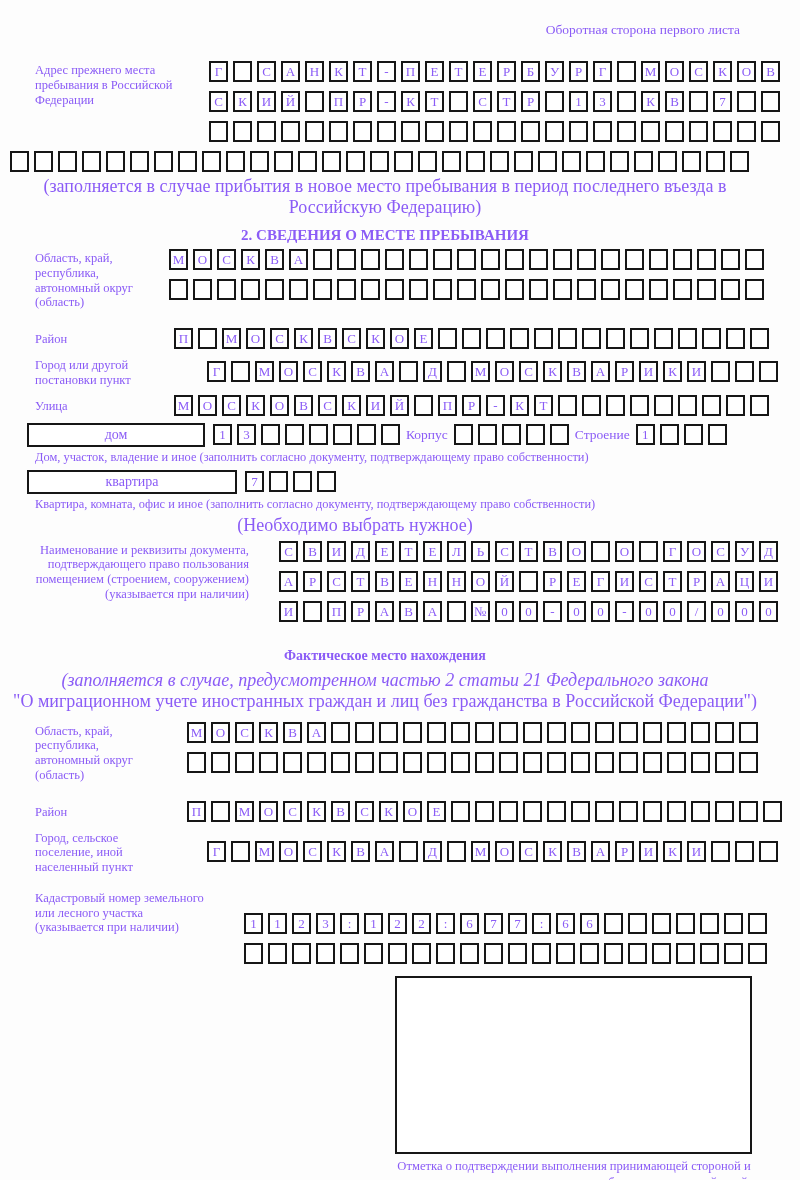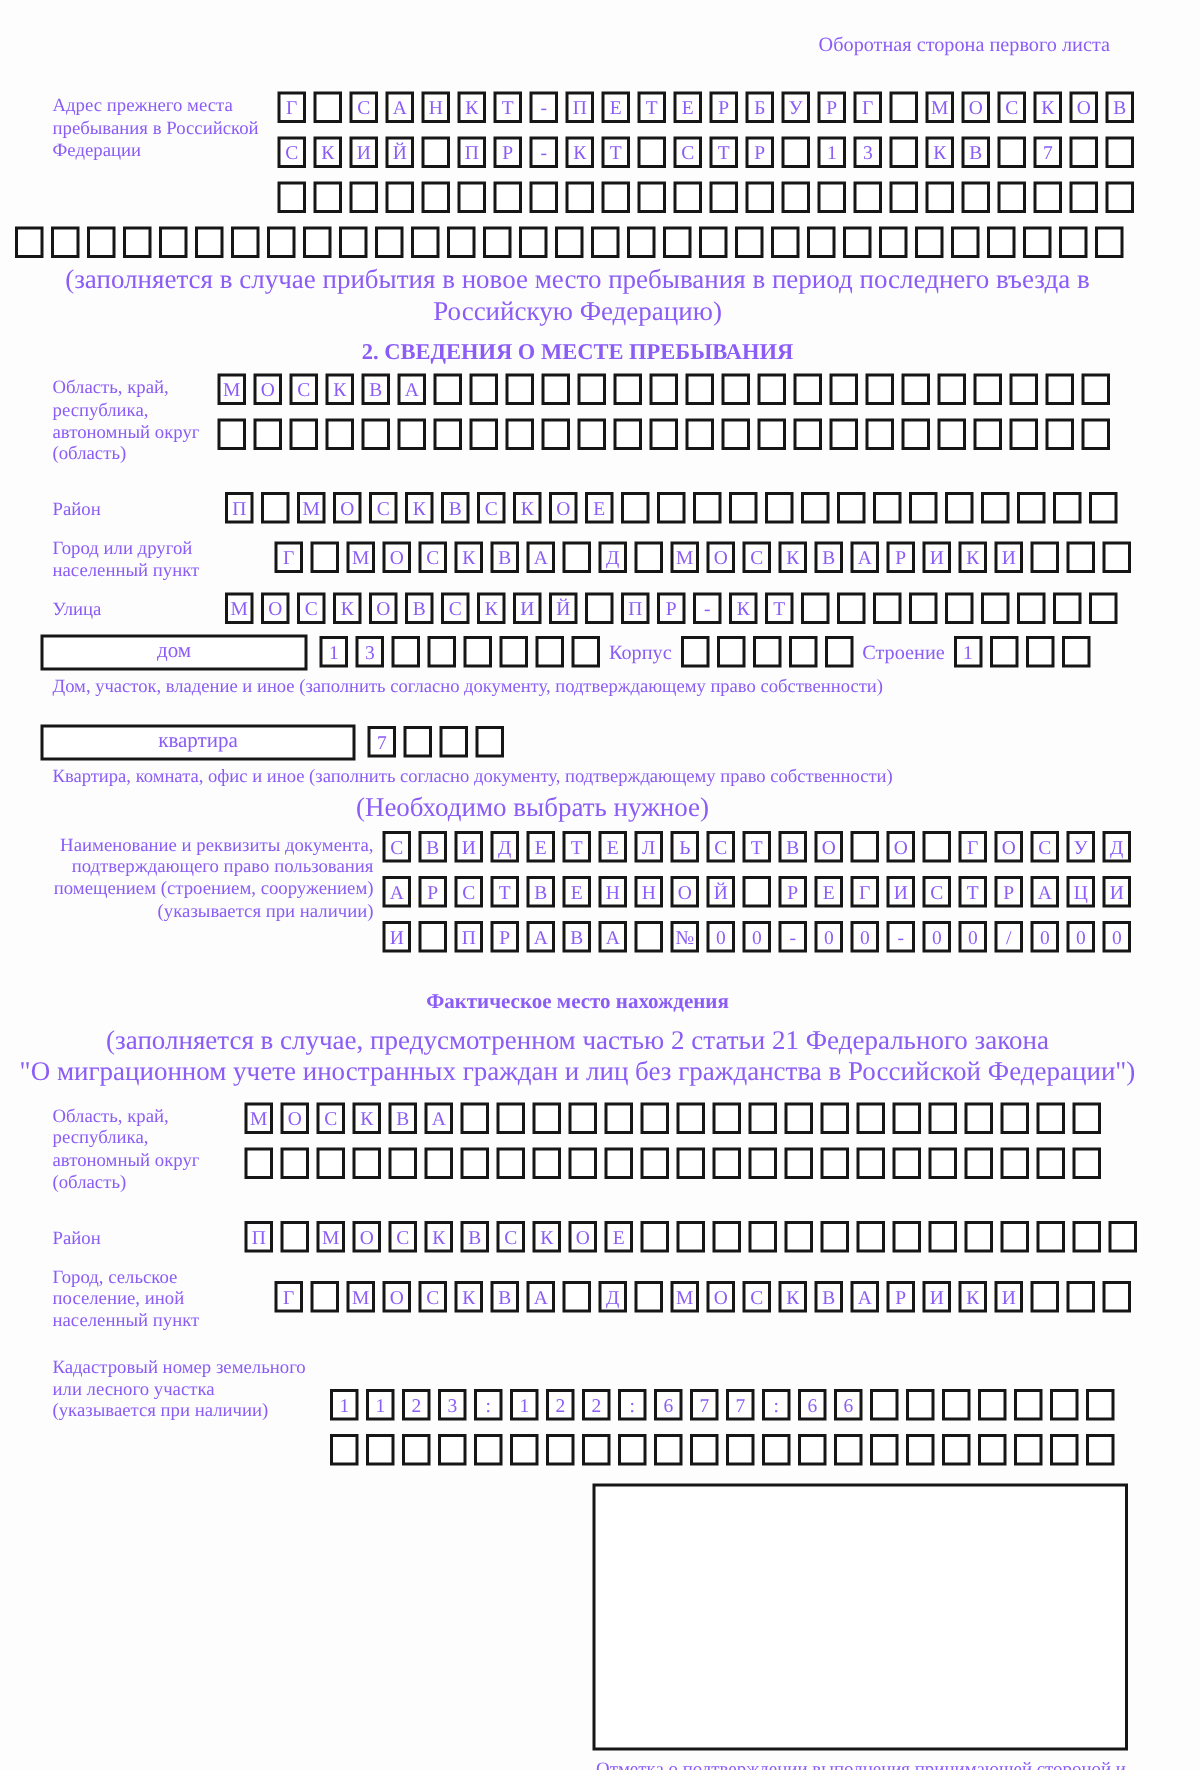--- a/index.html
+++ b/index.html
@@ -4,21 +4,21 @@
 <style>
   html,body{margin:0;padding:0;background:#e9e9e9;}
   .page{
     width:800px;height:1180px;box-sizing:border-box;
     background:#fdfdfd;color:#8b5cf6;
     font-family:"Liberation Serif","DejaVu Serif",serif;
     padding:22px 0 0 35px;position:relative;overflow:hidden;
     margin:0 auto;
   }
   .top-note{ text-align:right; padding-right:60px; font-size:13.5px; }
-  .frow{ display:flex; align-items:flex-start; }
+  .frow{ display:flex; align-items:flex-start;gap:24px; }
   .frow.vcenter{ align-items:center; }
   .flabel{ font-size:12.5px; line-height:1.18; padding-top:2px; box-sizing:border-box; padding-right:6px; }
   .w150{ flex:0 0 150px; }
   .w110{ flex:0 0 110px; }
   .w115{ flex:0 0 115px; }
   .w128{ flex:0 0 128px; }
   .w148{ flex:0 0 148px; }
   .w185{ flex:0 0 185px; }
   .w220{ flex:0 0 220px;text-align:right; }
   .gstack > .g{ margin-bottom:9px; }
@@ -271,21 +271,21 @@
         <div class="cell"></div>
         <div class="cell"></div>
         <div class="cell"></div>
         <div class="cell"></div>
         <div class="cell"></div>
         <div class="cell"></div>
       </div>
   </div>
 
   <div class="frow vcenter" style="margin-top:7px;">
-    <div class="flabel w148">Город или другой населенный пункт</div>
+    <div class="flabel w148">Город или другой постановки пункт</div>
     <div class="g">
         <div class="cell">Г</div>
         <div class="cell"></div>
         <div class="cell">М</div>
         <div class="cell">О</div>
         <div class="cell">С</div>
         <div class="cell">К</div>
         <div class="cell">В</div>
         <div class="cell">А</div>
         <div class="cell"></div>
@@ -361,21 +361,21 @@
     <div class="inline-label">Строение</div>
     <div class="g">
         <div class="cell">1</div>
         <div class="cell"></div>
         <div class="cell"></div>
         <div class="cell"></div>
       </div>
   </div>
   <div class="caption">Дом, участок, владение и иное (заполнить согласно документу, подтверждающему право собственности)</div>
 
-  <div class="house-row" style="margin-top:18px;">
+  <div class="house-row" style="margin-top:5px;">
     <div class="wbox" style="width:210px;margin-right:8px;">квартира</div>
     <div class="g">
         <div class="cell">7</div>
         <div class="cell"></div>
         <div class="cell"></div>
         <div class="cell"></div>
       </div>
   </div>
   <div class="caption">Квартира, комната, офис и иное (заполнить согласно документу, подтверждающему право собственности)</div>
 
@@ -450,21 +450,21 @@
           <div class="cell">0</div>
           <div class="cell">/</div>
           <div class="cell">0</div>
           <div class="cell">0</div>
           <div class="cell">0</div>
         </div>
     </div>
   </div>
 
   <div class="center-full sub-title" style="margin-top:26px;">Фактическое место нахождения</div>
-  <div class="center-full note" style="margin-top:6px;">(заполняется в случае, предусмотренном частью 2 статьи 21 Федерального закона</div>
+  <div class="center-full note" style="margin-top:6px;font-style:italic;">(заполняется в случае, предусмотренном частью 2 статьи 21 Федерального закона</div>
   <div class="center-full note">"О миграционном учете иностранных граждан и лиц без гражданства в Российской Федерации")</div>
 
   <div class="frow" style="margin-top:10px;">
     <div class="flabel w128">Область, край, республика, автономный округ (область)</div>
     <div class="gstack">
       <div class="g">
           <div class="cell">М</div>
           <div class="cell">О</div>
           <div class="cell">С</div>
           <div class="cell">К</div>

